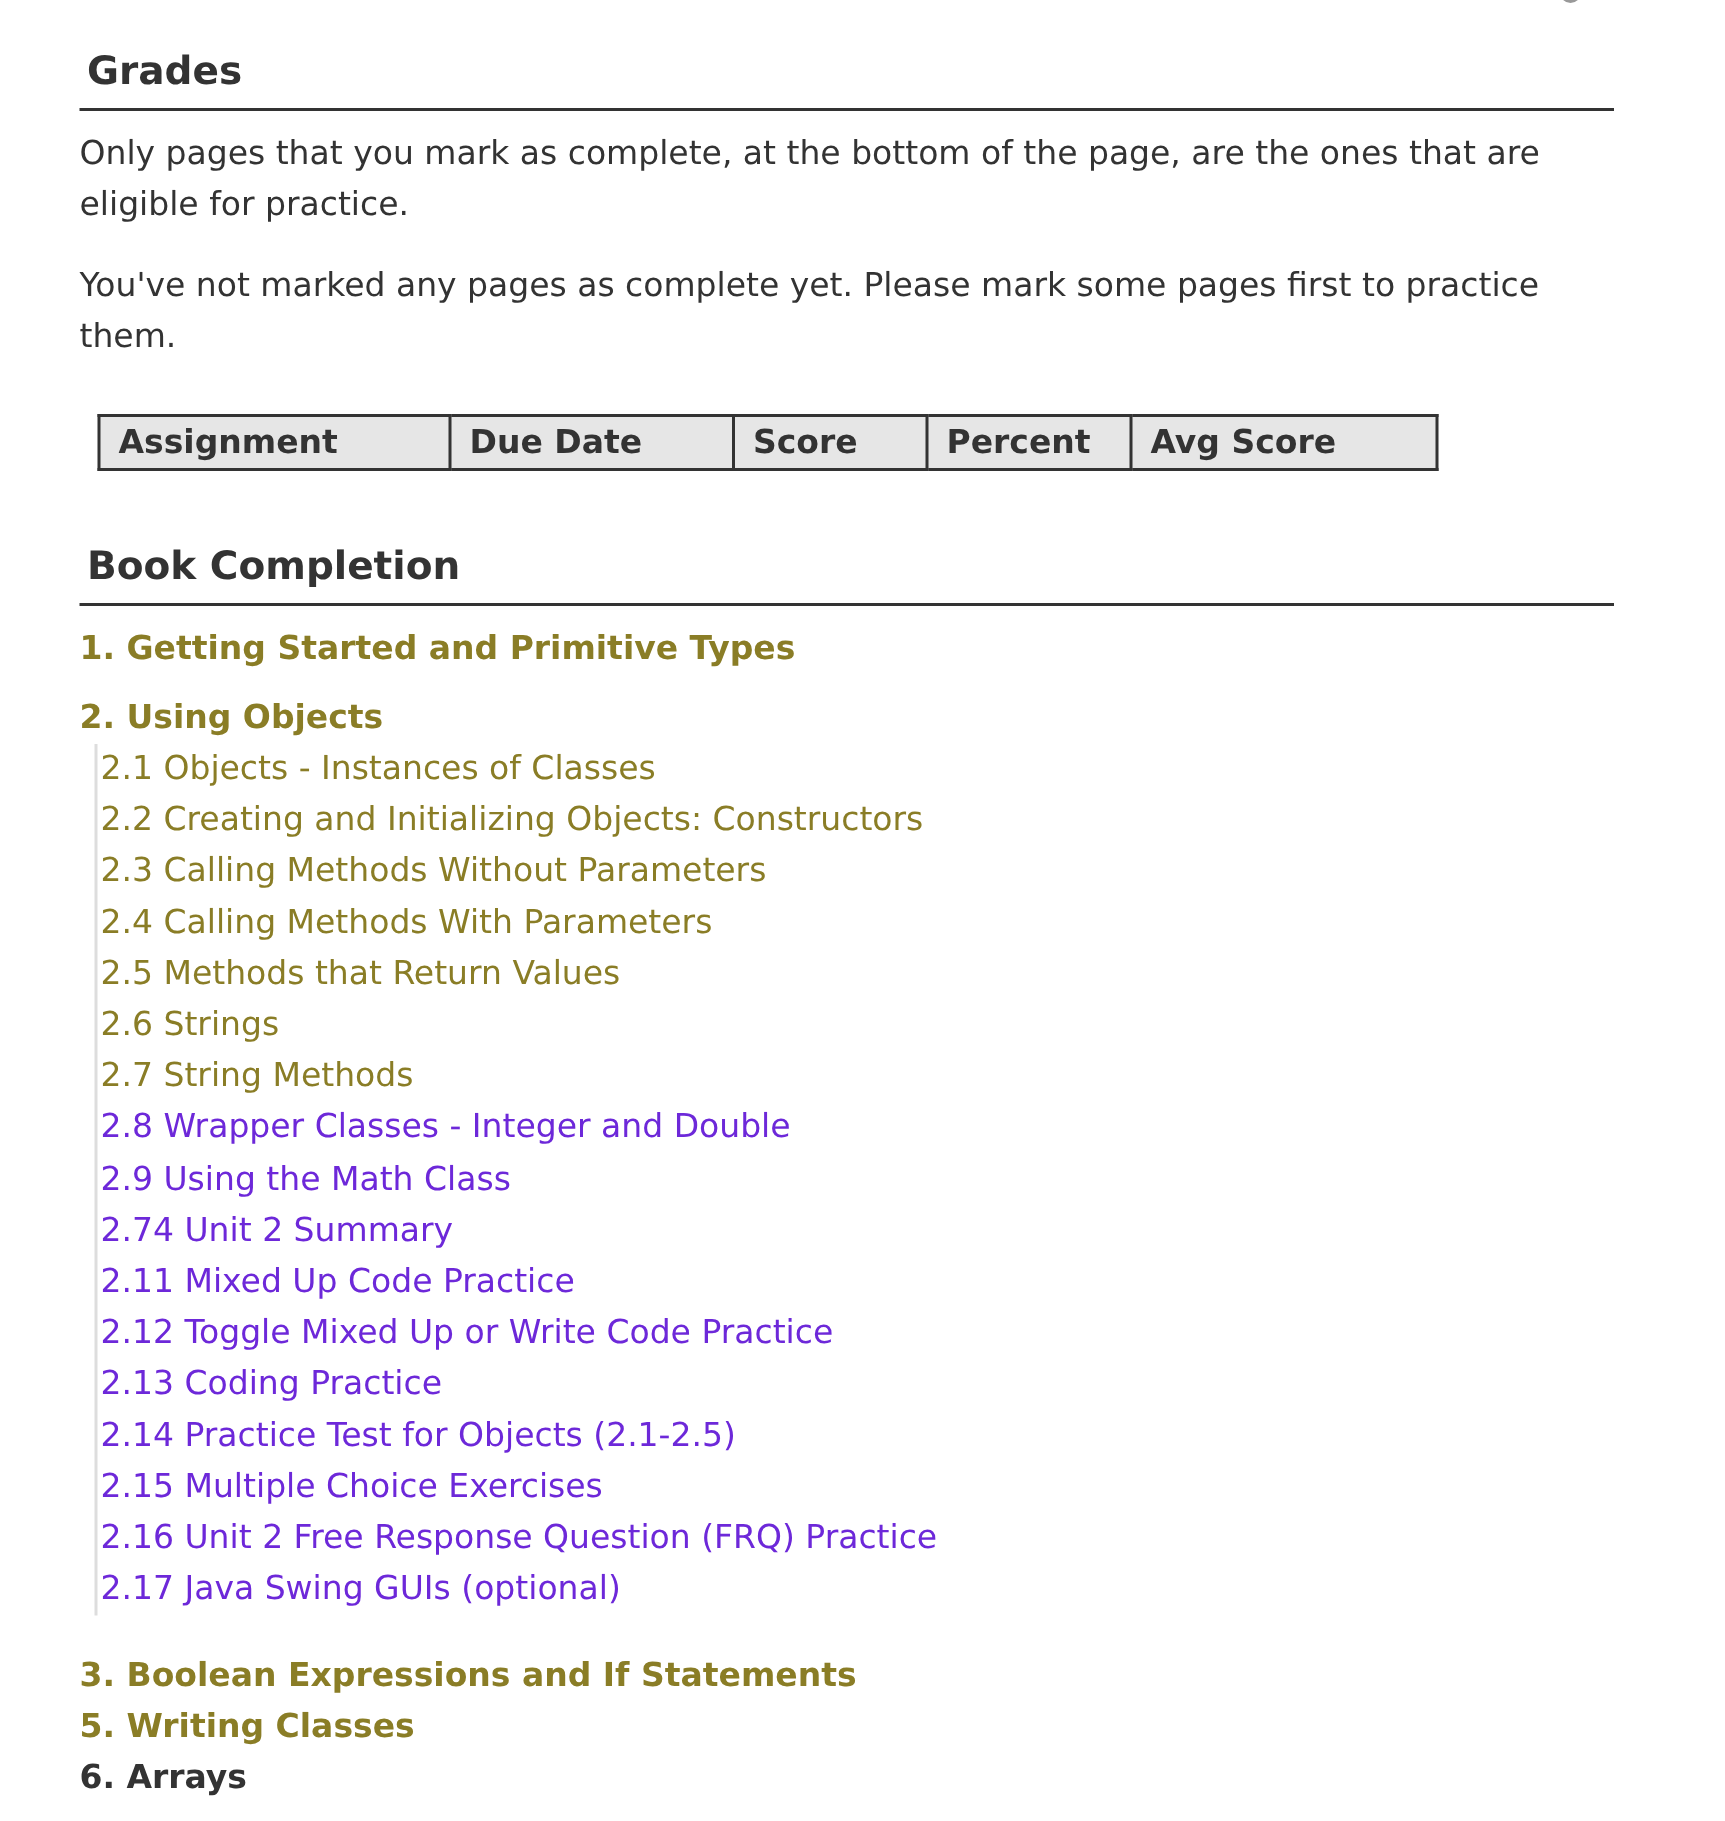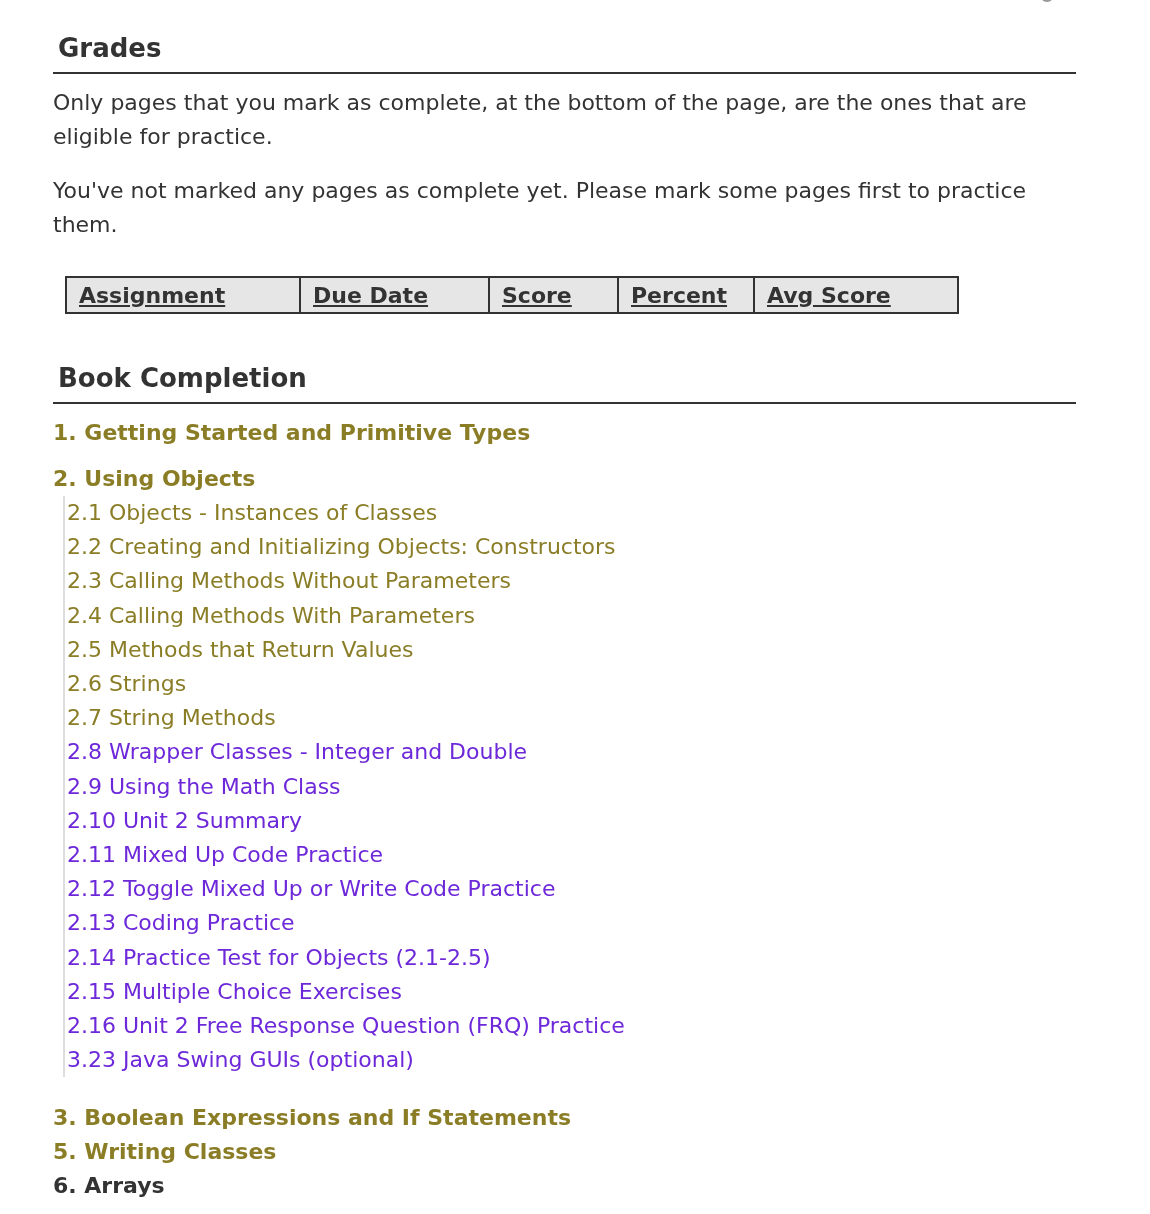--- a/index.html
+++ b/index.html
@@ -2,21 +2,21 @@
 <html><head>
 <meta charset="utf-8">
 <style>
   html,body{margin:0;padding:0;background:#fff;}
   body{width:1150px;height:1214px;overflow:hidden;position:relative;font-family:"DejaVu Sans","Liberation Sans",sans-serif;color:#333;}
   .wrap{position:absolute;left:53px;top:0;width:1023px;}
   h2{font-size:26px;font-weight:bold;margin:0;padding:0 0 6px 5px;border-bottom:2px solid #333;line-height:36px;color:#333;}
   .h-grades{margin-top:30px;}
   p{font-size:22px;line-height:34px;margin:12px 0 0 0;color:#333;}
   p + p{margin-top:20px;}
-  table{border-collapse:collapse;margin:34px 0 0 12px;font-size:22px;text-decoration:underline;}
+  table{border-collapse:collapse;margin:34px 0 0 12px;font-size:22px;}
   th{background:#e6e6e6;border:2px solid #333;text-align:left;font-weight:bold;padding:2px 12px;height:36px;box-sizing:border-box;}
   .h-book{margin-top:46px;}
   ul{list-style:none;margin:0;padding:0;}
   .ch{font-size:22px;font-weight:bold;color:#8a7d26;line-height:34px;}
   .ch.dark{color:#333;}
   .ch:first-child{margin-top:12px;}
   .sub{border-left:2px solid #ddd;margin:0 0 24px 10px;padding-left:2px;}
   .sec{font-size:22px;font-weight:normal;line-height:34.2px;color:#6d28d9;}
   .sec.done{color:#8a7d26;}
   .topglyph{position:absolute;left:1040px;top:-6px;width:14px;height:8px;border-radius:0 0 8px 8px;background:#999;}
@@ -52,27 +52,27 @@
       <ul class="sub">
         <li class="sec done">2.1 Objects - Instances of Classes</li>
         <li class="sec done">2.2 Creating and Initializing Objects: Constructors</li>
         <li class="sec done">2.3 Calling Methods Without Parameters</li>
         <li class="sec done">2.4 Calling Methods With Parameters</li>
         <li class="sec done">2.5 Methods that Return Values</li>
         <li class="sec done">2.6 Strings</li>
         <li class="sec done">2.7 String Methods</li>
         <li class="sec">2.8 Wrapper Classes - Integer and Double</li>
         <li class="sec">2.9 Using the Math Class</li>
-        <li class="sec">2.10 Unit 2 Summary</li>
+        <li class="sec">2.74 Unit 2 Summary</li>
         <li class="sec">2.11 Mixed Up Code Practice</li>
         <li class="sec">2.12 Toggle Mixed Up or Write Code Practice</li>
         <li class="sec">2.13 Coding Practice</li>
         <li class="sec">2.14 Practice Test for Objects (2.1-2.5)</li>
         <li class="sec">2.15 Multiple Choice Exercises</li>
         <li class="sec">2.16 Unit 2 Free Response Question (FRQ) Practice</li>
-        <li class="sec">3.23 Java Swing GUIs (optional)</li>
+        <li class="sec">2.17 Java Swing GUIs (optional)</li>
       </ul>
     </li>
     <li class="ch">3. Boolean Expressions and If Statements</li>
     <li class="ch">5. Writing Classes</li>
     <li class="ch dark">6. Arrays</li>
   </ul>
 </div>
 
 </body></html>

